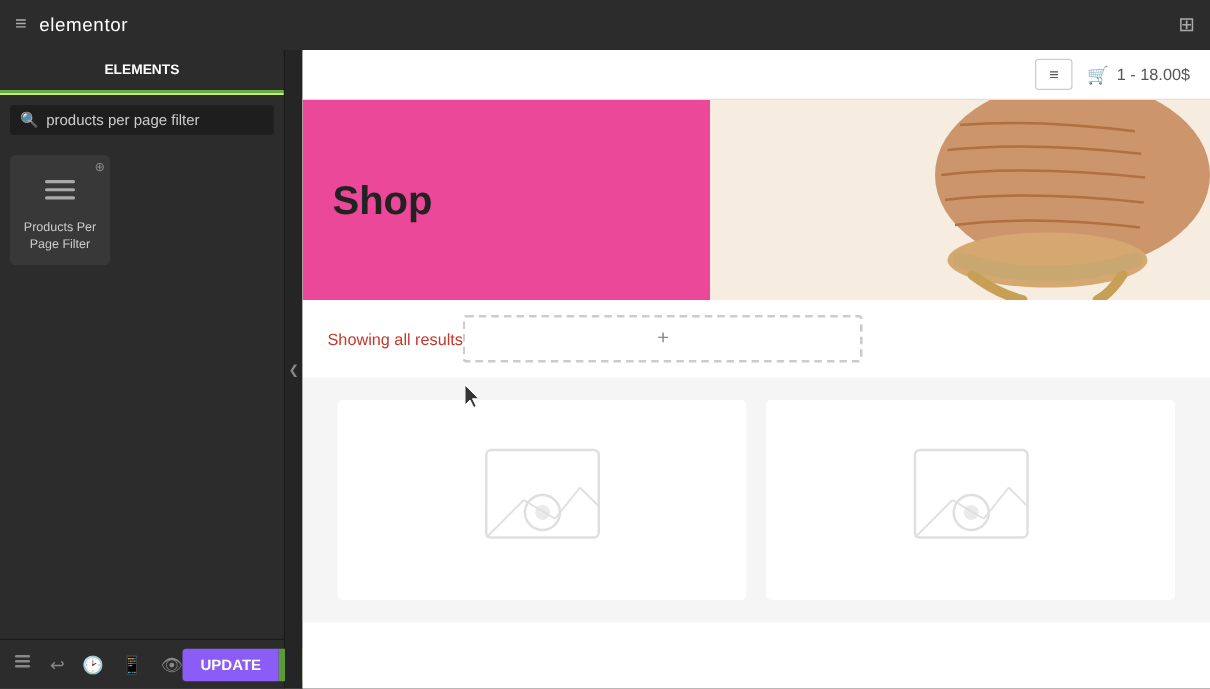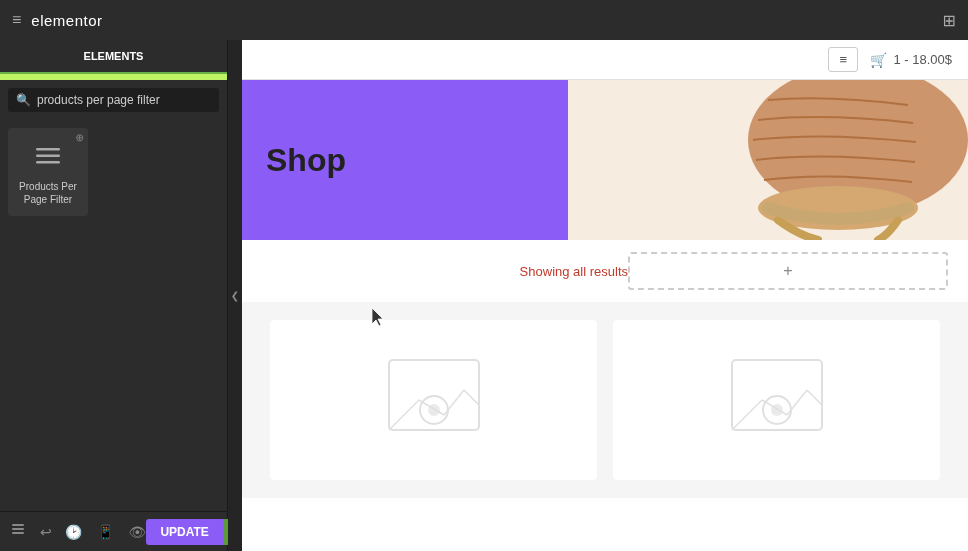--- a/index.html
+++ b/index.html
@@ -31,21 +31,21 @@
     .sidebar {
       width: 228px;
       background: #2c2c2c;
       display: flex;
       flex-direction: column;
       flex-shrink: 0;
       border-right: 1px solid #1a1a1a;
     }
     .sidebar-tabs {
       display: flex;
-      border-bottom: 6px solid #bef264;
+      border-bottom: 2px solid #bef264;
     }
     .sidebar-tab {
       flex: 1;
       text-align: center;
       padding: 10px 0;
       font-size: 11px;
       font-weight: bold;
       color: #aaa;
       cursor: pointer;
       border-bottom: 2px solid transparent;
@@ -213,21 +213,21 @@
     .cart-icon { font-size: 14px; }
 
     
     .shop-content {
       flex: 1;
       overflow-y: auto;
       background: #fff;
     }
     .shop-banner {
       position: relative;
-      background: #8b5cf6;
+      background: #ec4899;
       height: 160px;
       display: flex;
       align-items: center;
       overflow: hidden;
     }
     .shop-title {
       font-size: 32px;
       font-weight: bold;
       color: #222;
       padding-left: 24px;
@@ -238,21 +238,21 @@
       right: 0;
       top: 0;
       width: 400px;
       height: 160px;
     }
     
 
     .shop-results-bar {
       display: flex;
       align-items: center;
-      justify-content: flex-end;
+      justify-content: flex-start;
       padding: 12px 20px;
       background: #fff;
     }
     .showing-results-text {
       font-size: 13px;
       color: #c0392b;
     }
     .add-section-btn {
       border: 2px dashed #ccc;
       background: transparent;

